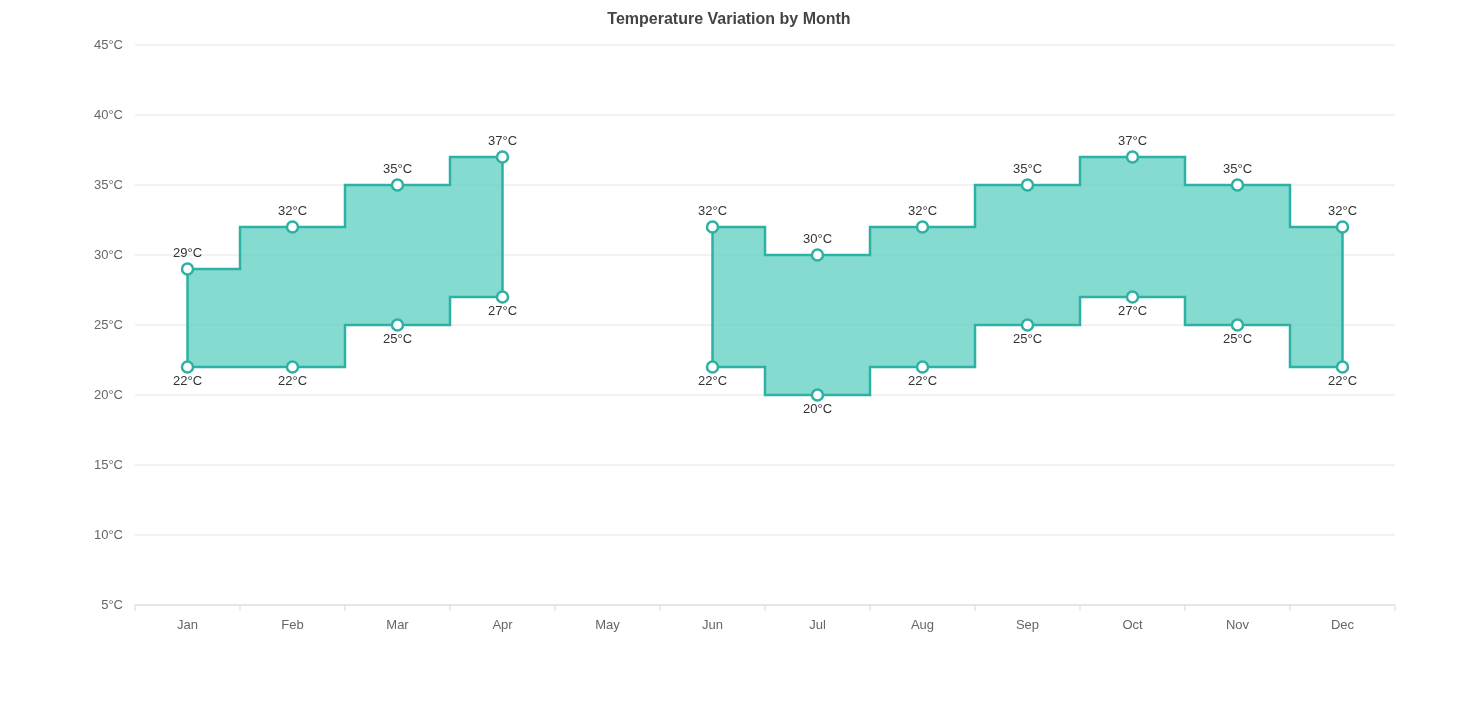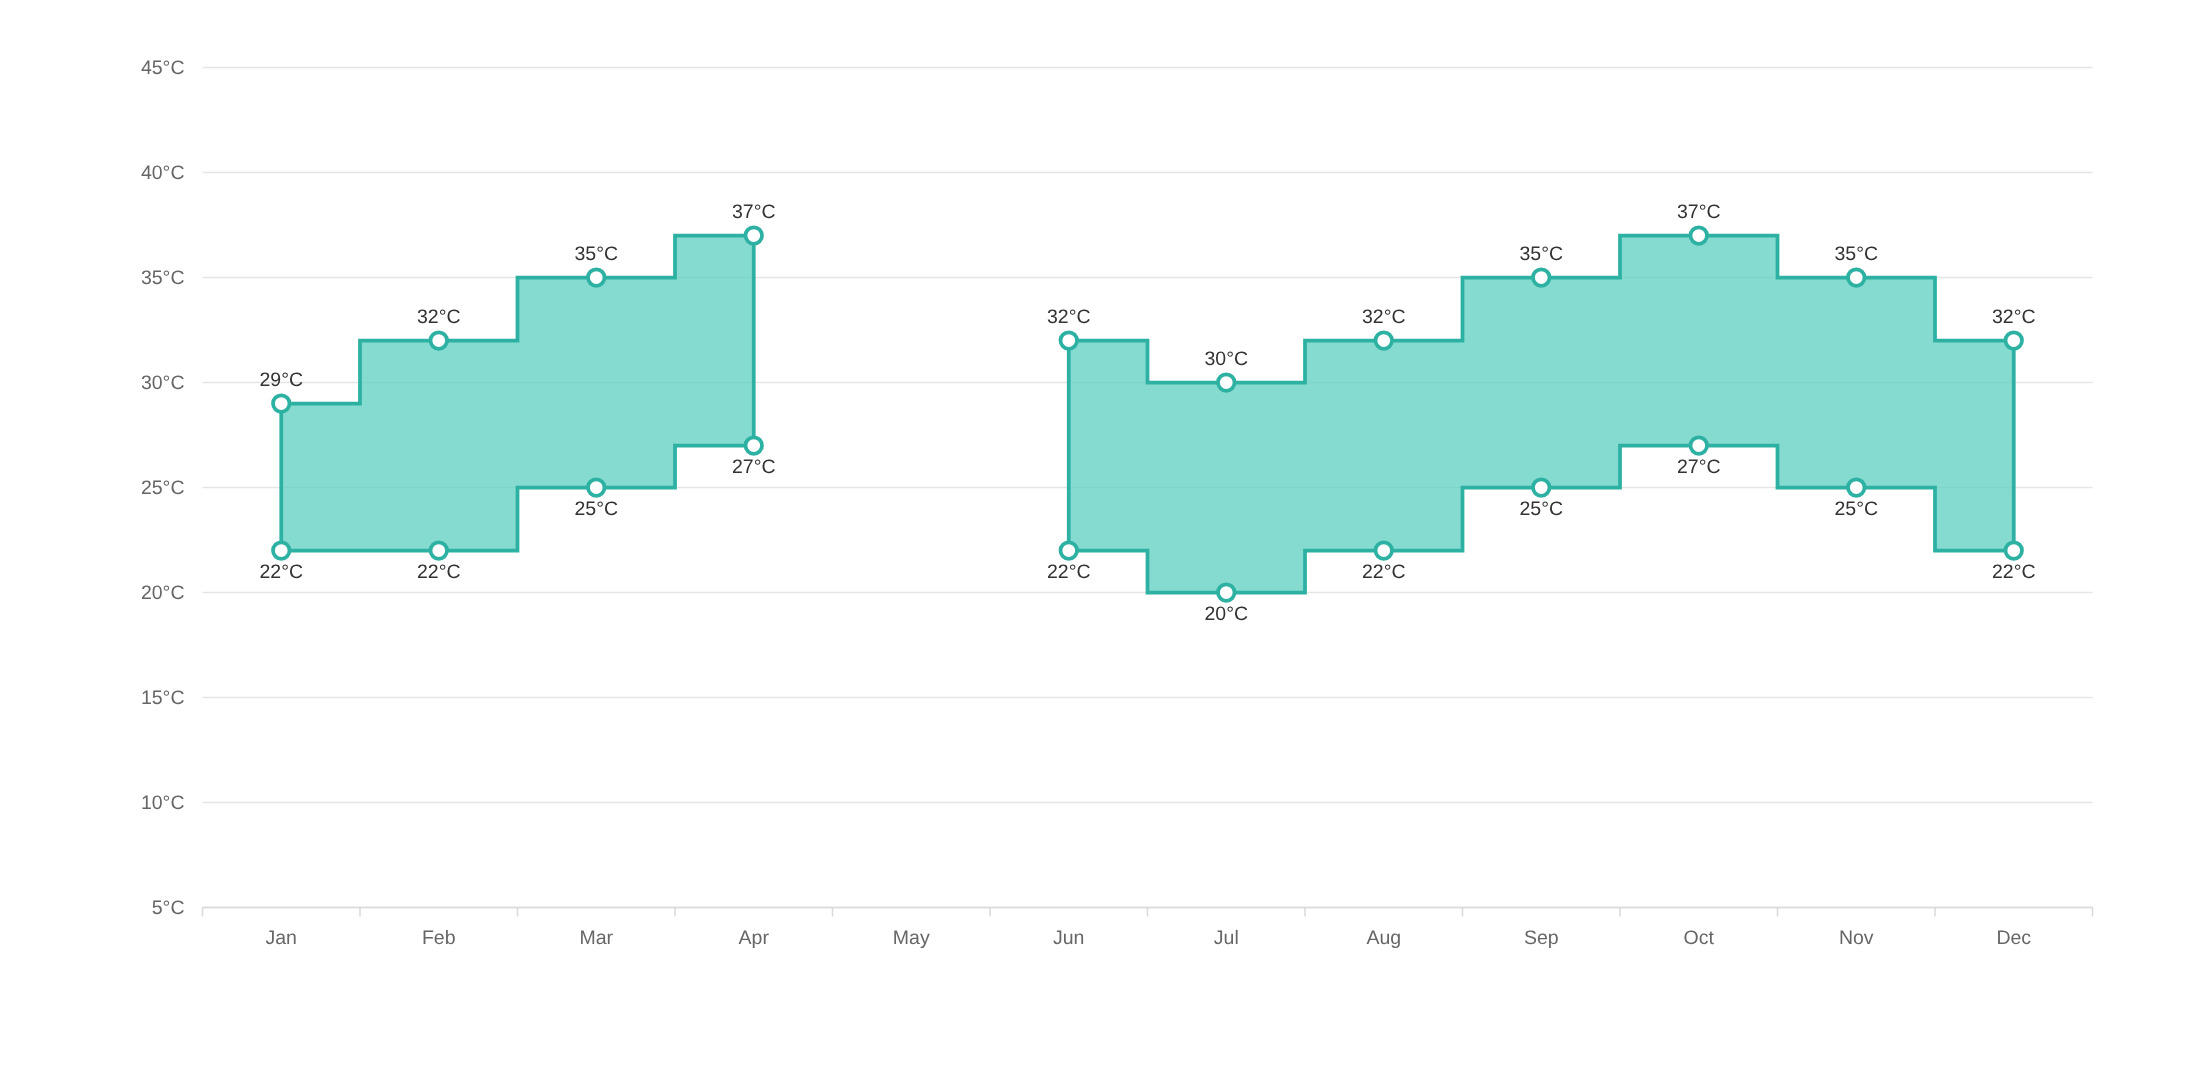--- a/index.html
+++ b/index.html
@@ -32,20 +32,21 @@
   .tick-text { font-size: 13px; fill: #666; }
   .y-tick-text { font-size: 13px; fill: #666; text-anchor: end; }
   .area-fill { fill: #5ecfc0; fill-opacity: 0.75; stroke: #2db1a3; stroke-width: 2.5; stroke-linejoin: miter; }
   .marker { fill: #ffffff; stroke: #2db1a3; stroke-width: 2.5; }
   .data-label { font-size: 13px; fill: #333; text-anchor: middle; }
 </style>
 </head>
 <body>
 
 <div class="chart-container">
+  <div class="chart-title">Temperature Variation by Month</div>
   <svg id="chart-svg" width="1458" height="715">
       <line x1="135" x2="1395" y1="605" y2="605" class="gridline"></line>
       <text x="123" y="609" class="y-tick-text">5°C</text>
       <line x1="135" x2="1395" y1="535" y2="535" class="gridline"></line>
       <text x="123" y="539" class="y-tick-text">10°C</text>
       <line x1="135" x2="1395" y1="465" y2="465" class="gridline"></line>
       <text x="123" y="469" class="y-tick-text">15°C</text>
       <line x1="135" x2="1395" y1="395" y2="395" class="gridline"></line>
       <text x="123" y="399" class="y-tick-text">20°C</text>
       <line x1="135" x2="1395" y1="325" y2="325" class="gridline"></line>

